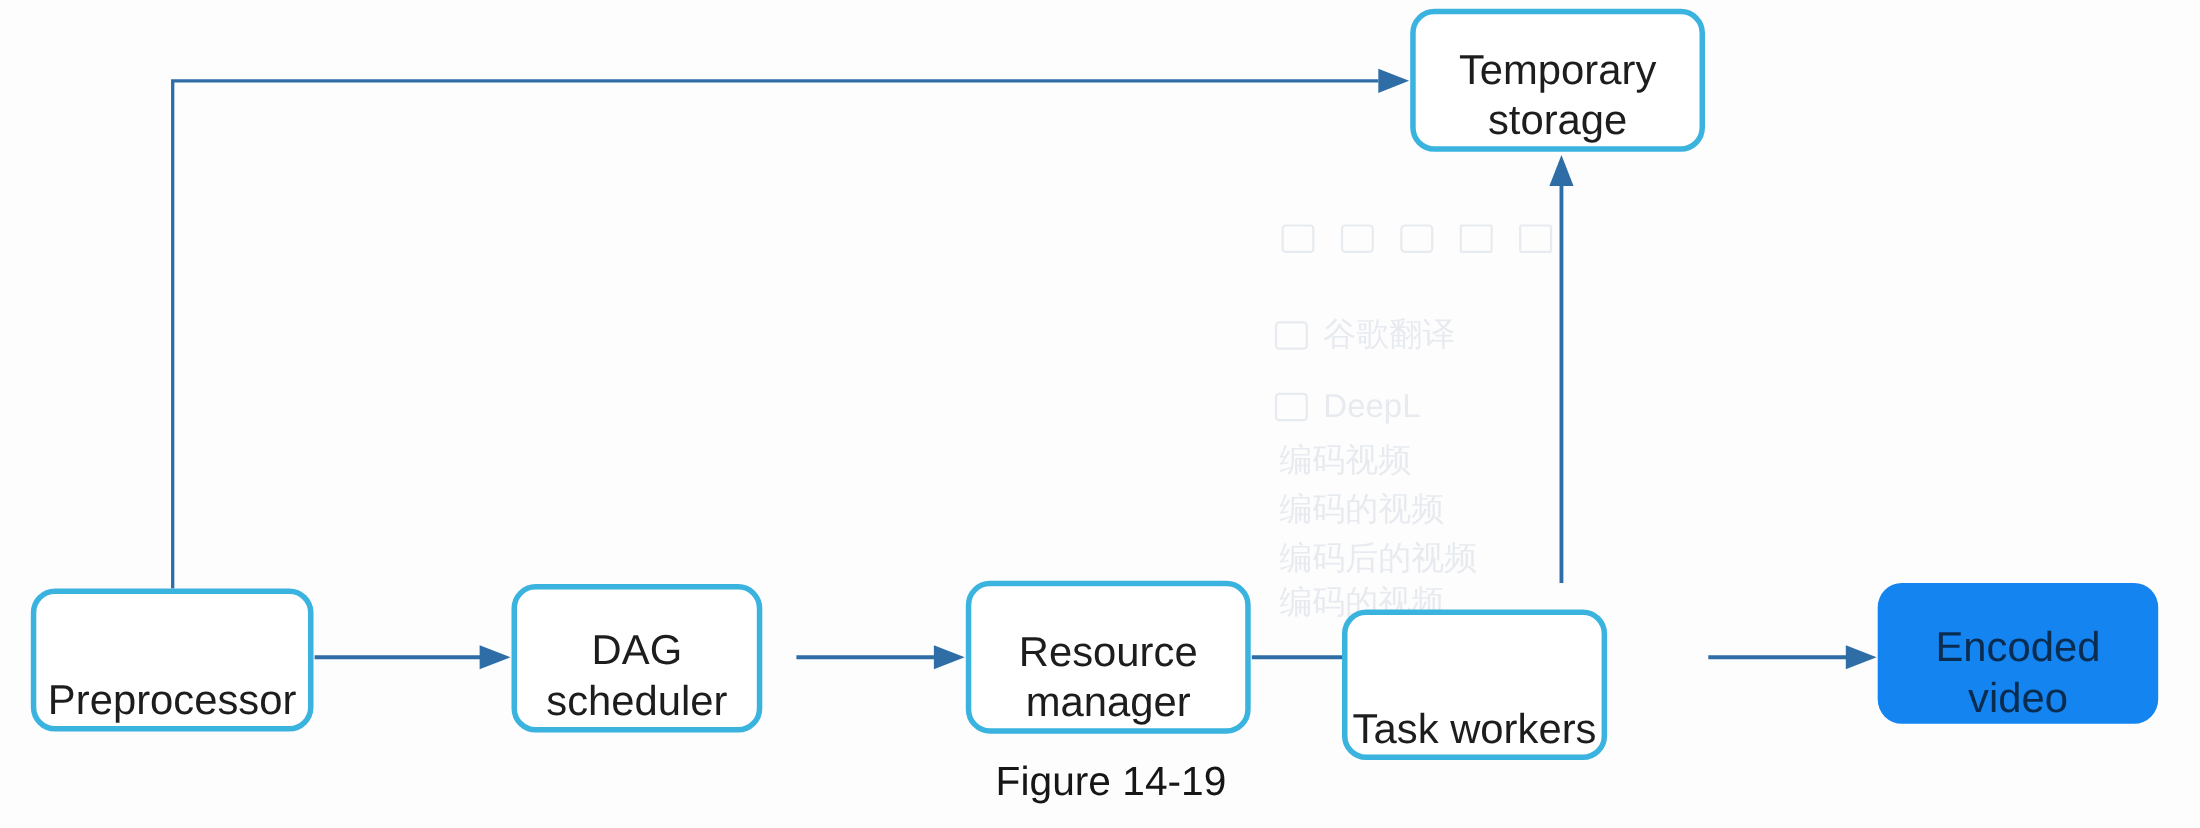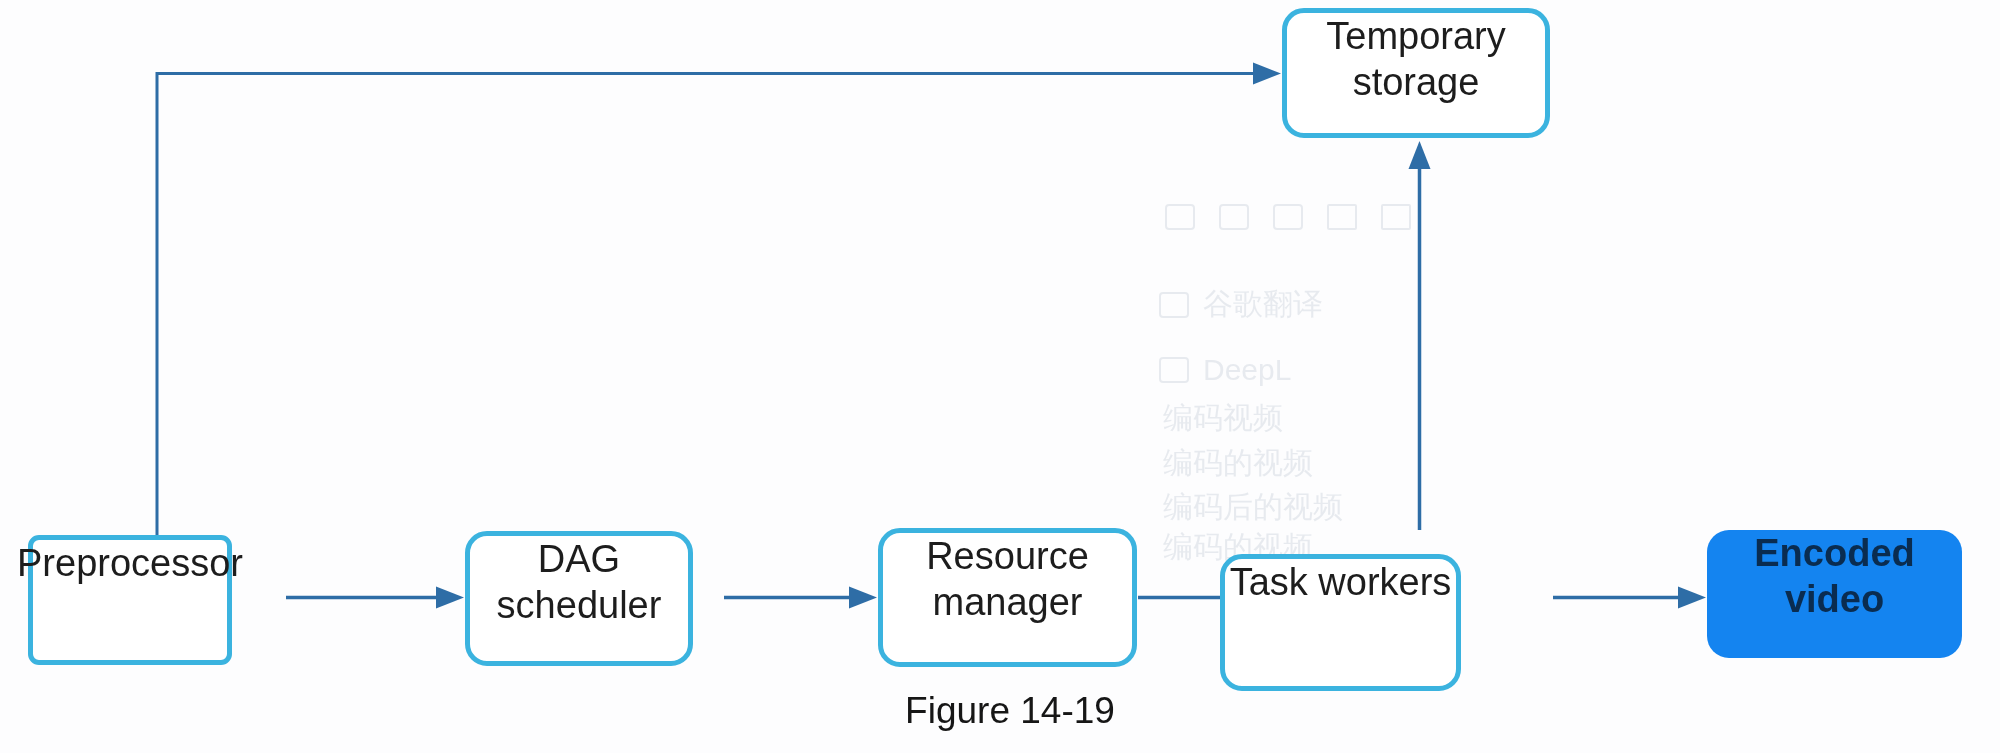--- a/index.html
+++ b/index.html
@@ -11,42 +11,42 @@
   }
   .canvas{position:absolute;inset:0;width:2000px;height:753px;}
 
   
   .node{
     position:absolute;
     box-sizing:border-box;
     border:5px solid var(--node-border);
     border-radius:22px;
     background:var(--node-fill);
-    display:flex;align-items:flex-start;justify-content:center;
+    display:flex;align-items:flex-end;justify-content:center;
     text-align:center;
     color:var(--node-text);
     font-size:38px;line-height:46px;
     z-index:3;
   }
   .node .lbl{display:inline-block;}
   .node.filled{
     background:var(--accent-fill);
     border:none;
     color:var(--accent-text);
   }
   #node-temporary-storage{left:1282px;top:8px;width:268px;height:130px;}
   #node-temporary-storage .lbl{max-width:215px;}
-  #node-preprocessor{left:28px;top:535px;width:204px;height:130px;border-radius:11px;}
+  #node-preprocessor{left:28px;top:535px;width:257px;height:130px;}
   #node-dag-scheduler{left:465px;top:531px;width:228px;height:135px;}
   #node-dag-scheduler .lbl{max-width:200px;}
   #node-resource-manager{left:878px;top:528px;width:259px;height:139px;}
   #node-resource-manager .lbl{max-width:210px;}
   #node-task-workers{left:1220px;top:530px;width:241px;height:137px;margin-top:24px;}
   #node-encoded-video{left:1707px;top:530px;width:255px;height:128px;}
-  #node-encoded-video .lbl{max-width:190px;font-weight:bold;}
+  #node-encoded-video .lbl{max-width:190px;}
 
   
   svg.arrows{position:absolute;left:0;top:0;z-index:2;}
   .edge-line{stroke:var(--arrow);fill:none;}
   .edge-head{fill:var(--arrow);stroke:none;}
 
   
   .caption{
     position:absolute;left:850px;top:690px;width:320px;
     text-align:center;font-size:37px;color:#161616;z-index:3;

